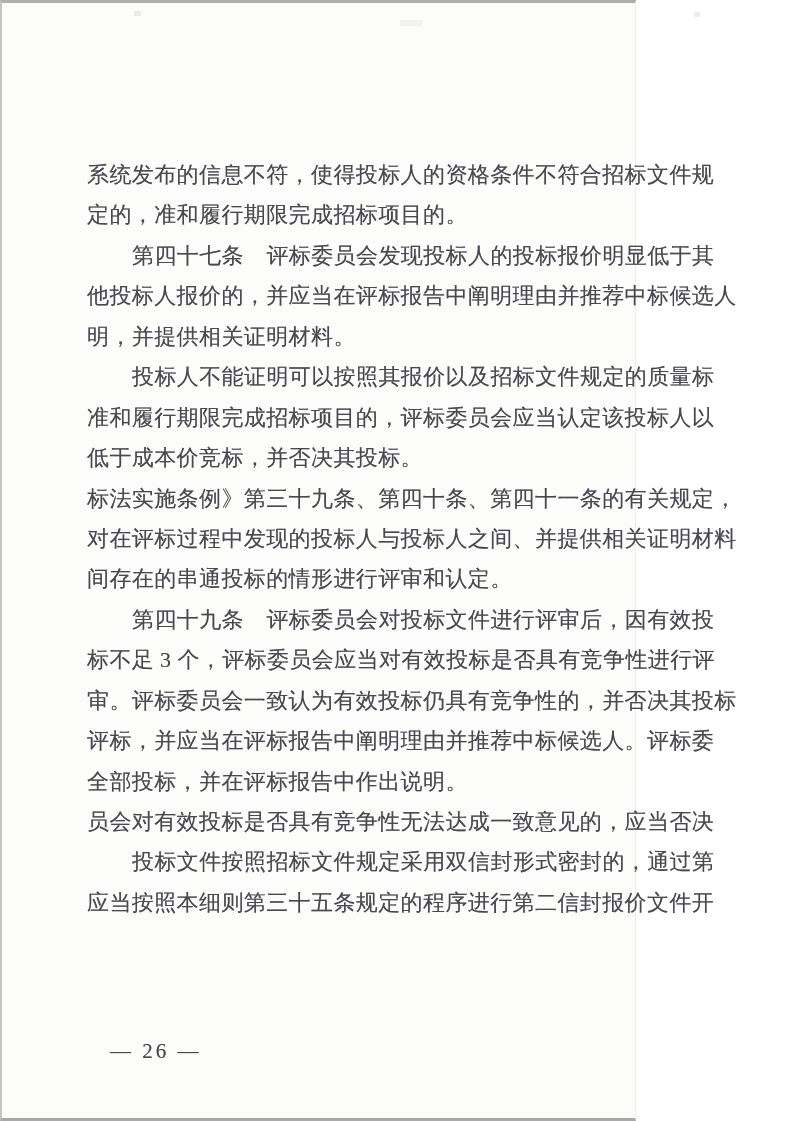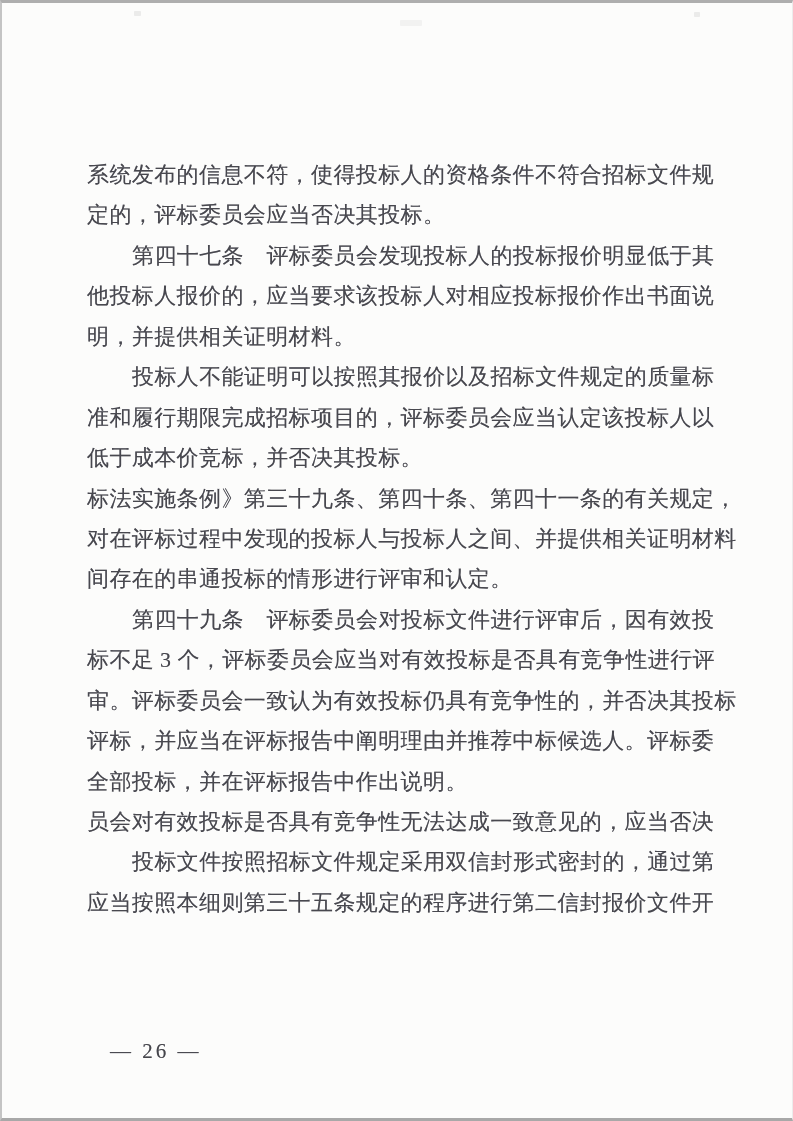--- a/index.html
+++ b/index.html
@@ -10,21 +10,21 @@
     width: 793px;
     height: 1121px;
     position: relative;
     overflow: hidden;
     background: #ffffff;
     font-family: "Liberation Serif", "DejaVu Serif", serif;
   }
   .page {
     position: absolute;
     inset: 0;
-    width: 793px;
+    width: 636px;
     height: 1121px;
     box-sizing: border-box;
     background: #fcfcfb;
     border-top: 3px solid #aeaeae;
     border-left: 2px solid #c4c4c4;
     border-bottom: 3px solid #a8a8a8;
     border-right: 1px solid #ececec;
   }
   .text-block {
     position: absolute;
@@ -67,23 +67,23 @@
 <body>
 
 <div class="page">
 
   <div class="speck speck-1"></div>
   <div class="speck speck-2"></div>
   <div class="speck speck-3"></div>
 
   <div class="text-block">
     <div class="line">系统发布的信息不符，使得投标人的资格条件不符合招标文件规</div>
-    <div class="line">定的，评标委员会应当否决其投标。</div>
+    <div class="line">定的，准和履行期限完成招标项目的。</div>
     <div class="line indent">第四十七条　评标委员会发现投标人的投标报价明显低于其</div>
-    <div class="line">他投标人报价的，应当要求该投标人对相应投标报价作出书面说</div>
+    <div class="line">他投标人报价的，并应当在评标报告中阐明理由并推荐中标候选人</div>
     <div class="line">明，并提供相关证明材料。</div>
     <div class="line indent">投标人不能证明可以按照其报价以及招标文件规定的质量标</div>
     <div class="line">准和履行期限完成招标项目的，评标委员会应当认定该投标人以</div>
     <div class="line">低于成本价竞标，并否决其投标。</div>
     <div class="line">标法实施条例》第三十九条、第四十条、第四十一条的有关规定，</div>
     <div class="line">对在评标过程中发现的投标人与投标人之间、并提供相关证明材料</div>
     <div class="line">间存在的串通投标的情形进行评审和认定。</div>
     <div class="line indent">第四十九条　评标委员会对投标文件进行评审后，因有效投</div>
     <div class="line">标不足 3 个，评标委员会应当对有效投标是否具有竞争性进行评</div>
     <div class="line">审。评标委员会一致认为有效投标仍具有竞争性的，并否决其投标</div>

